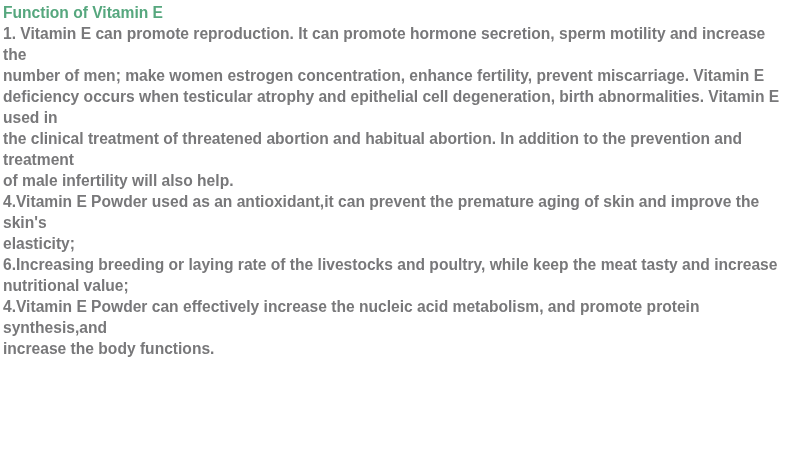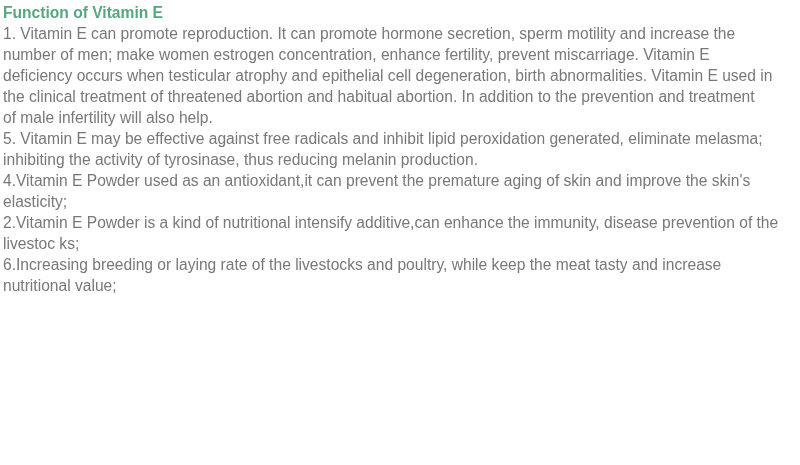--- a/index.html
+++ b/index.html
@@ -24,38 +24,37 @@
   .doc h3 {
     margin: 0;
     font-size: 15.6px;
     line-height: 21px;
     font-weight: bold;
     color: var(--heading-color, #56a77e);
   }
   .doc p.item {
     margin: 0;
     white-space: pre-line; 
+    font-weight: bold;
   }
 </style>
 </head>
 <body>
 
 <div class="doc">
 
   <h3>Function of Vitamin E</h3>
 
   <p class="item">1. Vitamin E can promote reproduction. It can promote hormone secretion, sperm motility and increase the
 number of men; make women estrogen concentration, enhance fertility, prevent miscarriage. Vitamin E
 deficiency occurs when testicular atrophy and epithelial cell degeneration, birth abnormalities. Vitamin E used in
 the clinical treatment of threatened abortion and habitual abortion. In addition to the prevention and treatment
 of male infertility will also help.</p>
-  <p class="item">5. Vitamin E may be effective against free radicals and inhibit lipid peroxidation generated, eliminate melasma;
-inhibiting the activity of tyrosinase, thus reducing melanin production.</p>
 
 
   <p class="item">4.Vitamin E Powder used as an antioxidant,it can prevent the premature aging of skin and improve the skin's
 elasticity;</p>
-  <p class="item">2.Vitamin E Powder is a kind of nutritional intensify additive,can enhance the immunity, disease prevention of the
-livestoc ks;</p>
   <p class="item">6.Increasing breeding or laying rate of the livestocks and poultry, while keep the meat tasty and increase
 nutritional value;</p>
+  <p class="item">4.Vitamin E Powder can effectively increase the nucleic acid metabolism, and promote protein synthesis,and
+increase the body functions.</p>
 
 </div>
 
 </body></html>

